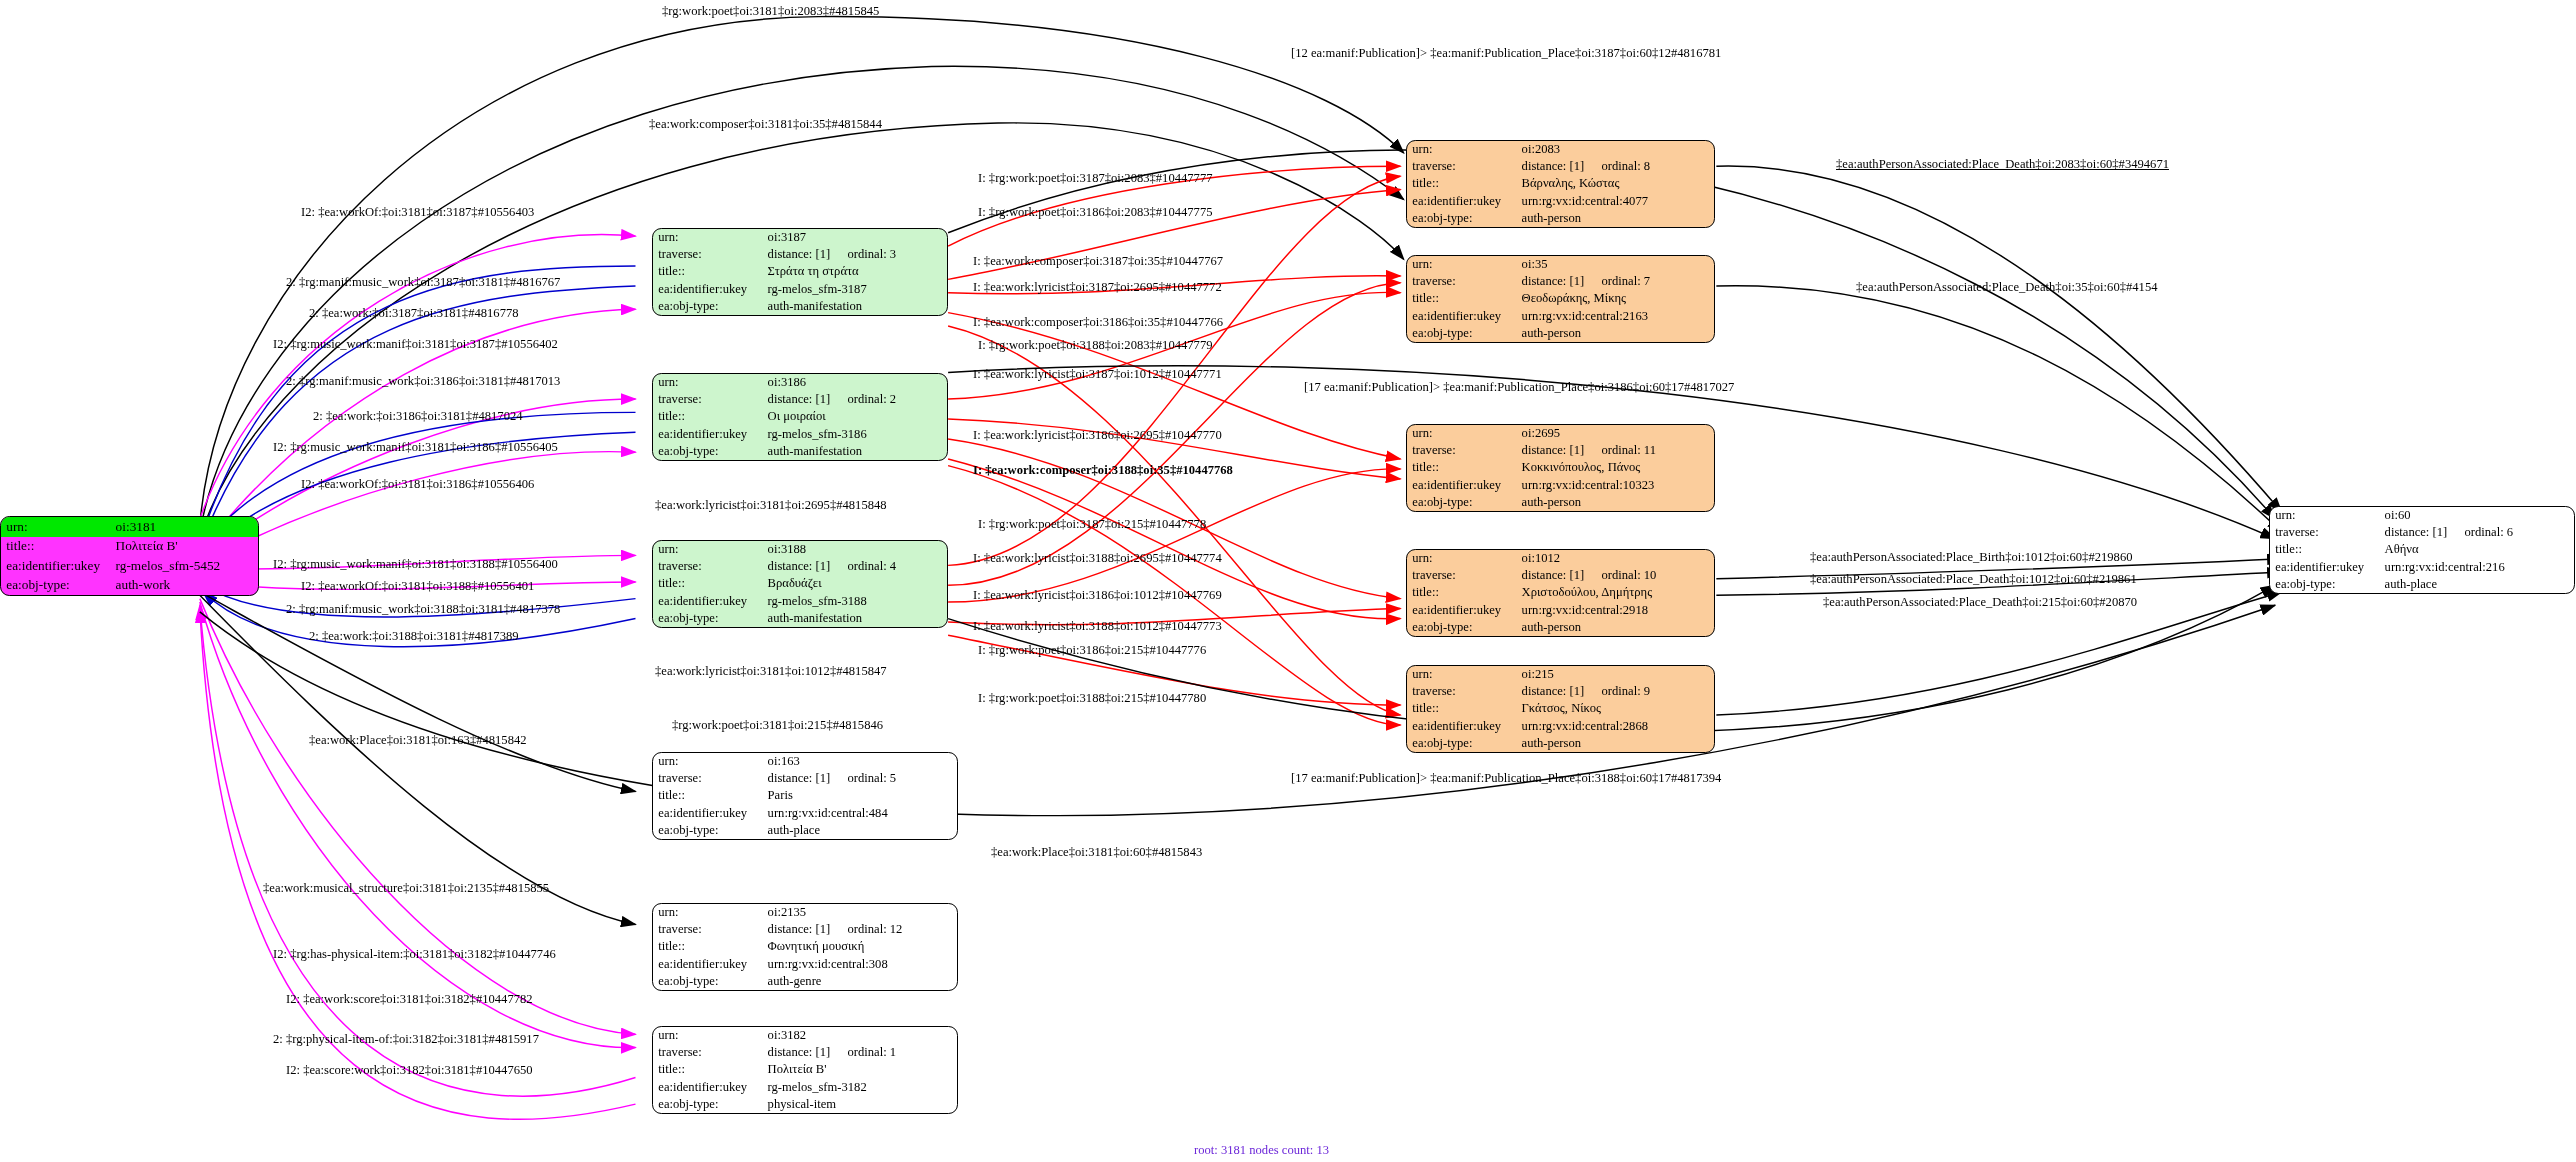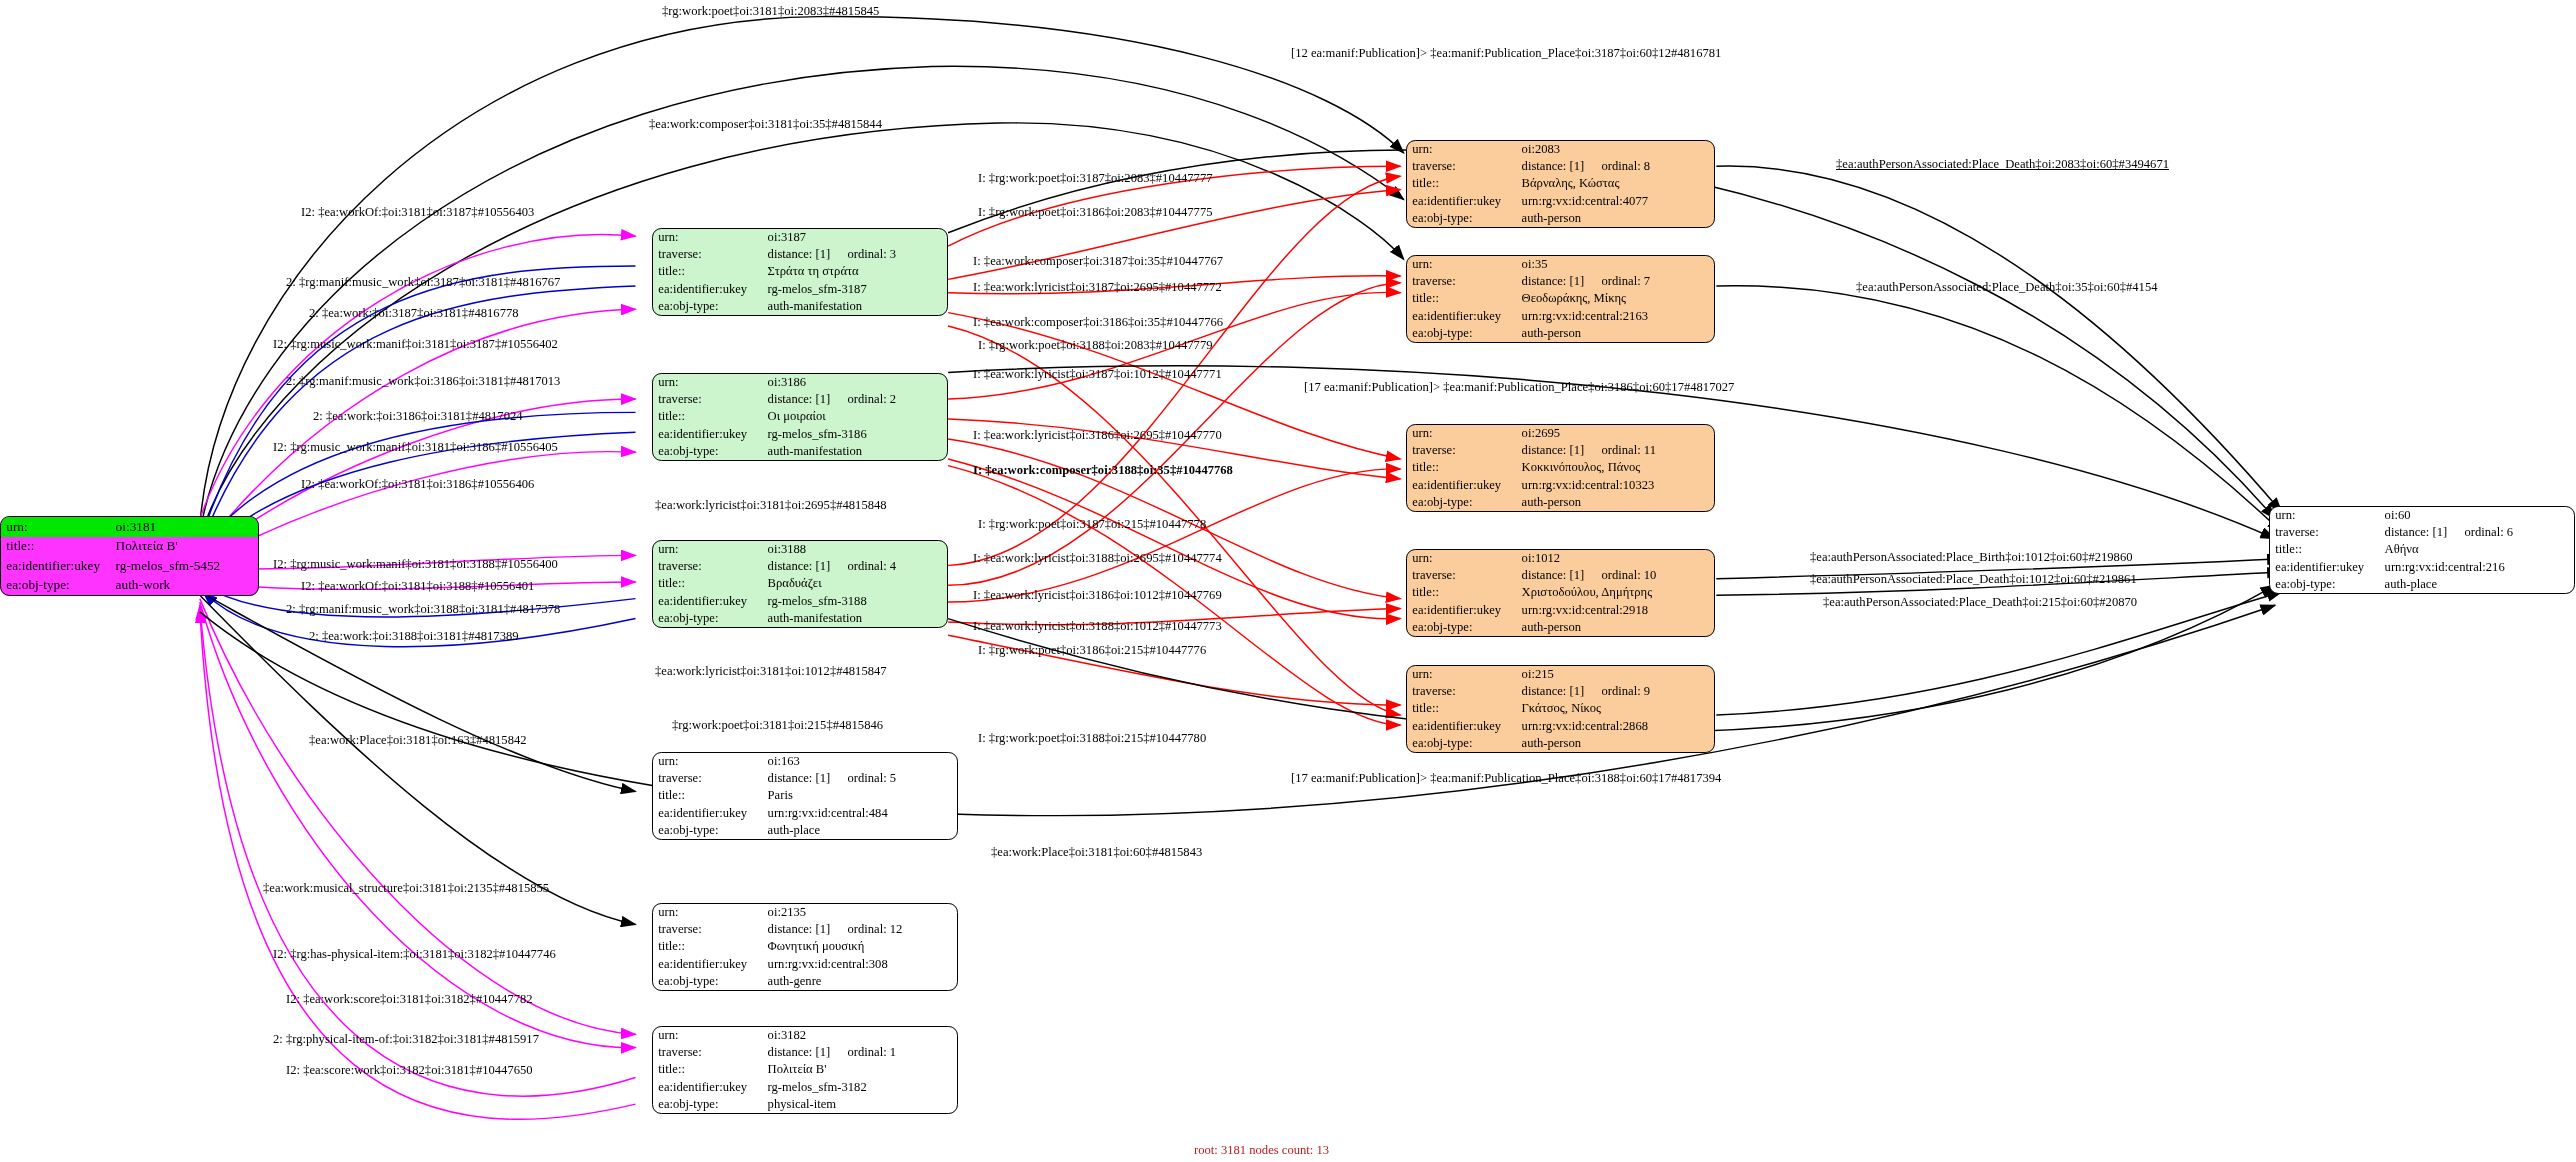--- a/index.html
+++ b/index.html
@@ -12,21 +12,21 @@
   .node td.k{width:100px;}
   .node td.v{}
   .node .ord{padding-left:17.3px;}
   .n-green{background:#cdf5cd;}
   .n-orange{background:#fbcd9c;}
   .n-white{background:#ffffff;}
   .n-magenta{background:#ff33ff;}
   .n-magenta td{font-size:13.3px;}
   .hl-urn td{background:#00e800;}
   .edge-label{position:absolute;font-size:12.6px;color:#000;white-space:nowrap;line-height:1;}
-  .footer{position:absolute;font-size:12.6px;color:#b91c1c;white-space:nowrap;}
+  .footer{position:absolute;font-size:12.6px;color:#6d28d9;white-space:nowrap;}
 </style>
 </head>
 <body>
 
 <div id="canvas">
 
   <svg class="edges" viewBox="0 0 3872 1747">
     <defs>
       <marker id="ah-b" markerWidth="11" markerHeight="8" refX="10" refY="4" orient="auto">
         <path d="M0,0 L11,4 L0,8 z" fill="#000"></path>
@@ -481,21 +481,21 @@
   <div class="edge-label" style="left:973px;top:316px;">I: ‡ea:work:composer‡oi:3186‡oi:35‡#10447766</div>
   <div class="edge-label" style="left:978px;top:339px;">I: ‡rg:work:poet‡oi:3188‡oi:2083‡#10447779</div>
   <div class="edge-label" style="left:973px;top:368px;">I: ‡ea:work:lyricist‡oi:3187‡oi:1012‡#10447771</div>
   <div class="edge-label" style="left:973px;top:429px;">I: ‡ea:work:lyricist‡oi:3186‡oi:2695‡#10447770</div>
   <div class="edge-label" style="left:973px;top:464px;font-weight:bold;">I: ‡ea:work:composer‡oi:3188‡oi:35‡#10447768</div>
   <div class="edge-label" style="left:978px;top:518px;">I: ‡rg:work:poet‡oi:3187‡oi:215‡#10447778</div>
   <div class="edge-label" style="left:973px;top:552px;">I: ‡ea:work:lyricist‡oi:3188‡oi:2695‡#10447774</div>
   <div class="edge-label" style="left:973px;top:589px;">I: ‡ea:work:lyricist‡oi:3186‡oi:1012‡#10447769</div>
   <div class="edge-label" style="left:973px;top:620px;">I: ‡ea:work:lyricist‡oi:3188‡oi:1012‡#10447773</div>
   <div class="edge-label" style="left:978px;top:644px;">I: ‡rg:work:poet‡oi:3186‡oi:215‡#10447776</div>
-  <div class="edge-label" style="left:978px;top:692px;margin-top:40px;">I: ‡rg:work:poet‡oi:3188‡oi:215‡#10447780</div>
+  <div class="edge-label" style="left:978px;top:692px;">I: ‡rg:work:poet‡oi:3188‡oi:215‡#10447780</div>
   <div class="edge-label" style="left:1304px;top:381px;">[17 ea:manif:Publication]&gt; ‡ea:manif:Publication_Place‡oi:3186‡oi:60‡17#4817027</div>
   <div class="edge-label" style="left:1291px;top:772px;">[17 ea:manif:Publication]&gt; ‡ea:manif:Publication_Place‡oi:3188‡oi:60‡17#4817394</div>
   <div class="edge-label" style="left:1836px;top:158px;text-decoration:underline;">‡ea:authPersonAssociated:Place_Death‡oi:2083‡oi:60‡#3494671</div>
   <div class="edge-label" style="left:1856px;top:281px;">‡ea:authPersonAssociated:Place_Death‡oi:35‡oi:60‡#4154</div>
   <div class="edge-label" style="left:1810px;top:551px;">‡ea:authPersonAssociated:Place_Birth‡oi:1012‡oi:60‡#219860</div>
   <div class="edge-label" style="left:1810px;top:573px;">‡ea:authPersonAssociated:Place_Death‡oi:1012‡oi:60‡#219861</div>
   <div class="edge-label" style="left:1823px;top:596px;">‡ea:authPersonAssociated:Place_Death‡oi:215‡oi:60‡#20870</div>
   <div class="edge-label" style="left:991px;top:846px;">‡ea:work:Place‡oi:3181‡oi:60‡#4815843</div>
 
   <div class="footer" style="left:1194px;top:1143px;">root: 3181 nodes count: 13</div>

